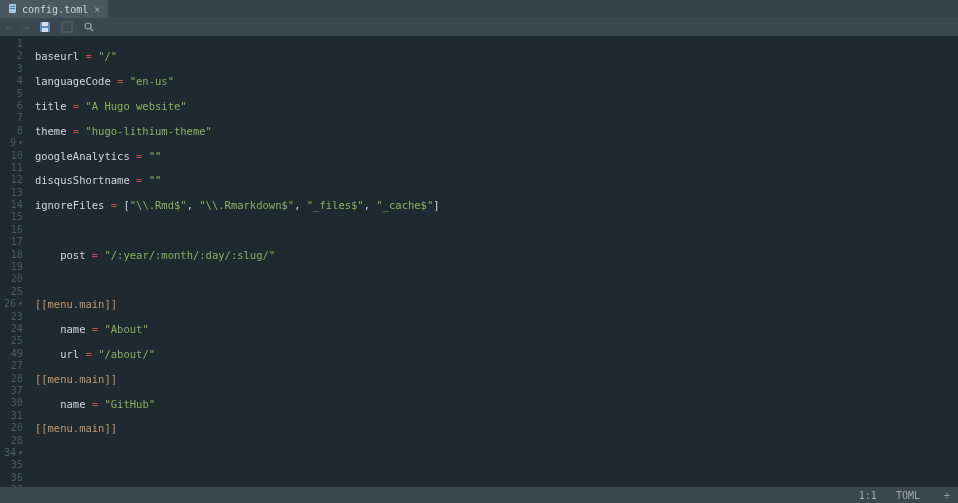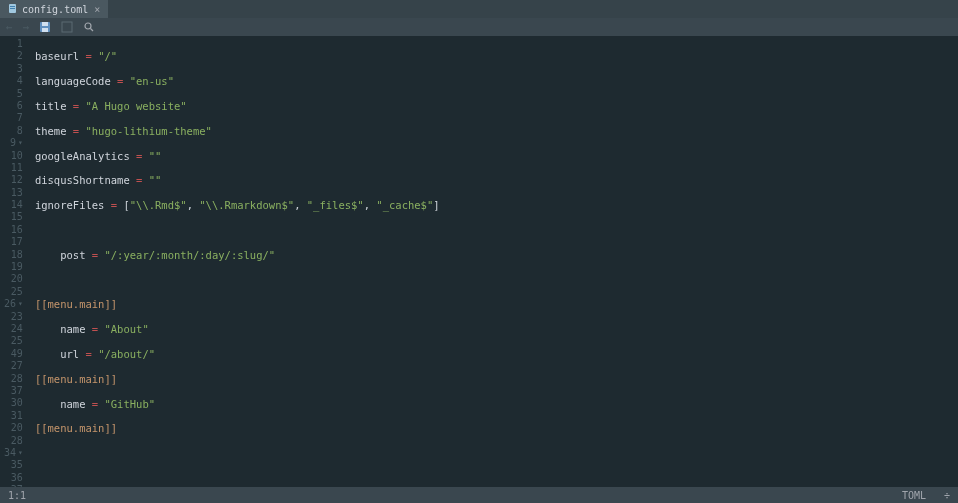--- a/index.html
+++ b/index.html
@@ -86,26 +86,26 @@
 .op { color: #c05050; }
 .str { color: #8ab060; }
 .punct { color: #d0d5dc; }
 .section { color: #c5956b; }
 .url { color: #8ab060; text-decoration: underline; }
 .statusbar {
   background: #3a474f;
   height: 16px;
   display: flex;
   align-items: center;
-  justify-content: space-between;
+  justify-content: flex-end;
   padding: 0 8px;
   font-size: 10px;
   color: #a0a5ac;
 }
-.statusbar-right { display: flex; gap: 18px; align-items: center; }
+.statusbar-right { display: flex; gap: 24px; align-items: center; margin-left: 19px; }
 </style>
 </head>
 <body>
 
 <div class="tab-bar">
   <div class="tab">
     <span class="tab-icon">
       <svg viewBox="0 0 10 10">
           <rect x="1" y="0" width="7" height="9" fill="#a0c8e0" rx="1"></rect>
           <rect x="2" y="2" width="5" height="1" fill="#4080b0"></rect>

